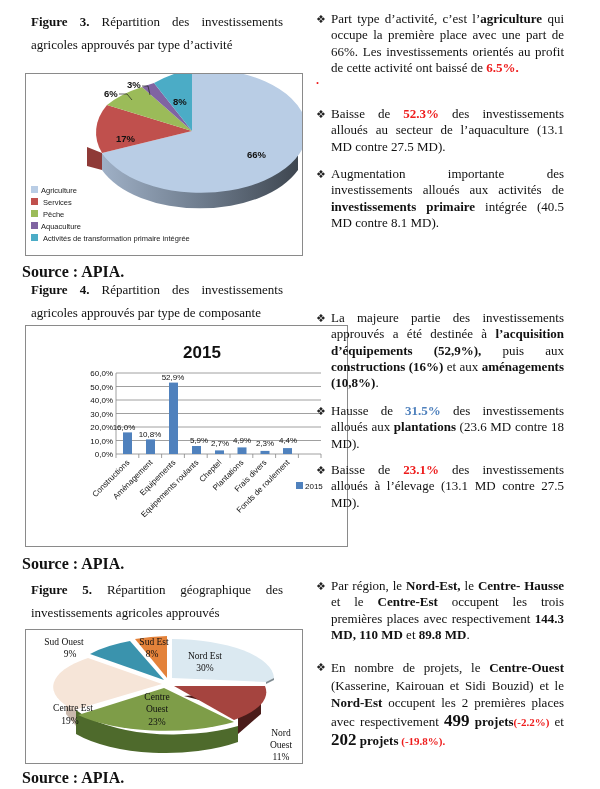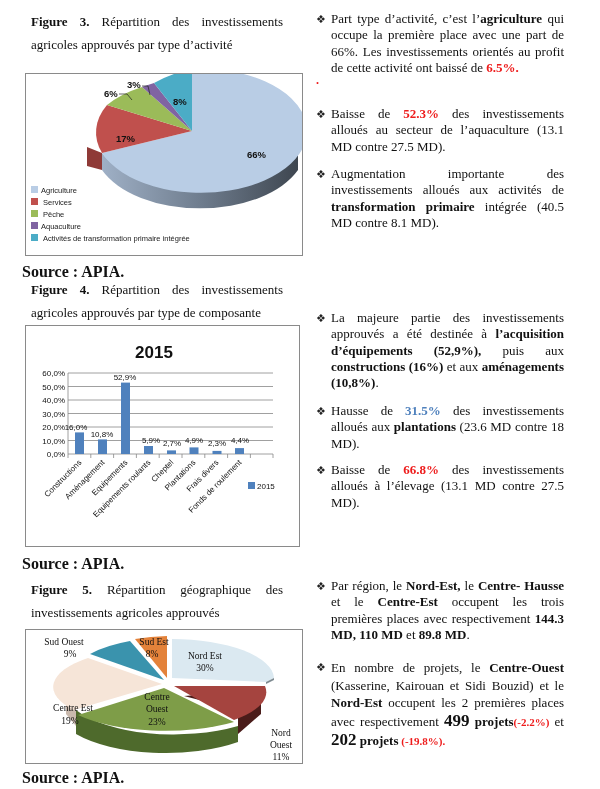--- a/index.html
+++ b/index.html
@@ -75,21 +75,21 @@
   </svg>
 </div>
 
 <div class="source" style="top:263px;">Source : APIA.</div>
 
 <div class="fig-title" style="top:278px;">
   <b>Figure 4.</b>
   <span>Répartition des investissements agricoles approuvés par type de composante</span>
 </div>
 
-<div class="chart-box" style="left:25px; top:325px; width:273px; height:220px;">
+<div class="chart-box" style="left:25px; top:325px; width:273px; height:220px;padding-left:48px;">
   <svg width="273" height="220" viewBox="0 0 273 220">
     <text x="128" y="32" font-size="17" font-weight="bold" text-anchor="middle" fill="#111">2015</text>
 
     <g stroke="#888" stroke-width="0.8">
       <line x1="42" x2="247" y1="47" y2="47"></line>
       <line x1="42" x2="247" y1="60.5" y2="60.5"></line>
       <line x1="42" x2="247" y1="74" y2="74"></line>
       <line x1="42" x2="247" y1="87.5" y2="87.5"></line>
       <line x1="42" x2="247" y1="101" y2="101"></line>
       <line x1="42" x2="247" y1="114.5" y2="114.5"></line>
@@ -219,42 +219,42 @@
 <div class="bullet-block" style="top:106px;">
   <div class="bullet-item">
     <span class="star">❖</span>
     <span>Baisse de </span><span class="red">52.3%</span><span> des investissements alloués au secteur de l’aquaculture (13.1 MD contre 27.5 MD).</span>
   </div>
 </div>
 
 <div class="bullet-block" style="top:166px;">
   <div class="bullet-item">
     <span class="star">❖</span>
-    <span>Augmentation importante des investissements alloués aux activités de </span><span class="bold">transformation primaire</span><span> intégrée (40.5 MD contre 8.1 MD).</span>
+    <span>Augmentation importante des investissements alloués aux activités de </span><span class="bold">investissements primaire</span><span> intégrée (40.5 MD contre 8.1 MD).</span>
   </div>
 </div>
 
 <div class="bullet-block" style="top:310px;">
   <div class="bullet-item">
     <span class="star">❖</span>
     <span>La majeure partie des investissements approuvés a été destinée à </span><span class="bold">l’acquisition d’équipements (52,9%),</span><span> puis aux </span><span class="bold">constructions (16%)</span><span> et aux </span><span class="bold">aménagements (10,8%)</span><span>.</span>
   </div>
 </div>
 
 <div class="bullet-block" style="top:403px;">
   <div class="bullet-item">
     <span class="star">❖</span>
     <span>Hausse de </span><span class="blue">31.5%</span><span> des investissements alloués aux </span><span class="bold">plantations</span><span> (23.6 MD contre 18 MD).</span>
   </div>
 </div>
 
 <div class="bullet-block" style="top:462px;">
   <div class="bullet-item">
     <span class="star">❖</span>
-    <span>Baisse de </span><span class="red">66.8%</span><span> des investissements alloués à l’élevage (13.1 MD contre 27.5 MD).</span>
+    <span>Baisse de </span><span class="red">23.1%</span><span> des investissements alloués à l’élevage (13.1 MD contre 27.5 MD).</span>
   </div>
 </div>
 
 <div class="bullet-block" style="top:578px;">
   <div class="bullet-item">
     <span class="star">❖</span>
     <span>Par région, le </span><span class="bold">Nord-Est,</span><span> le </span><span class="bold">Centre- Hausse</span><span> et le </span><span class="bold">Centre-Est</span><span> occupent les trois premières places avec respectivement </span><span class="bold">144.3 MD, 110 MD</span><span> et </span><span class="bold">89.8 MD</span><span>.</span>
   </div>
 </div>
 

